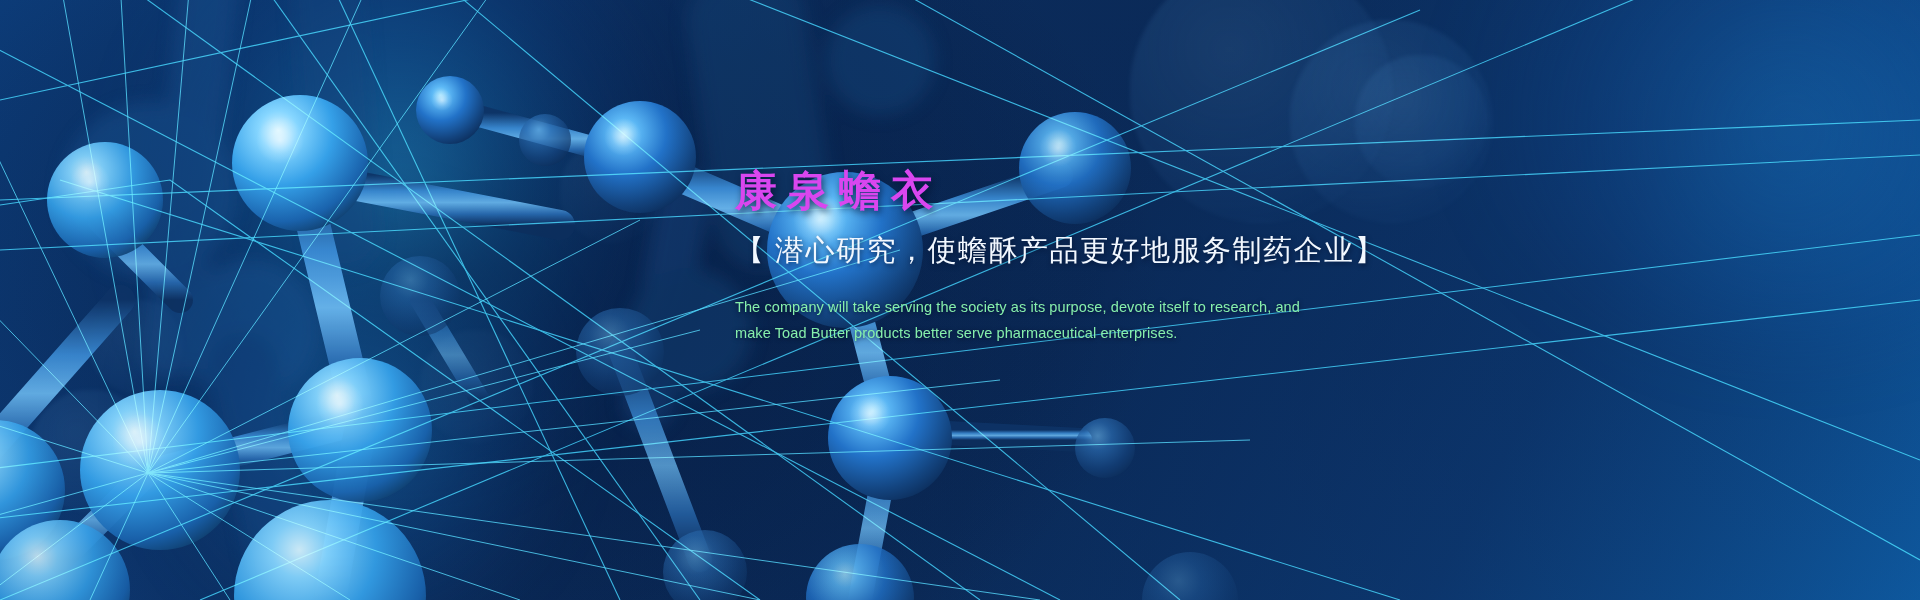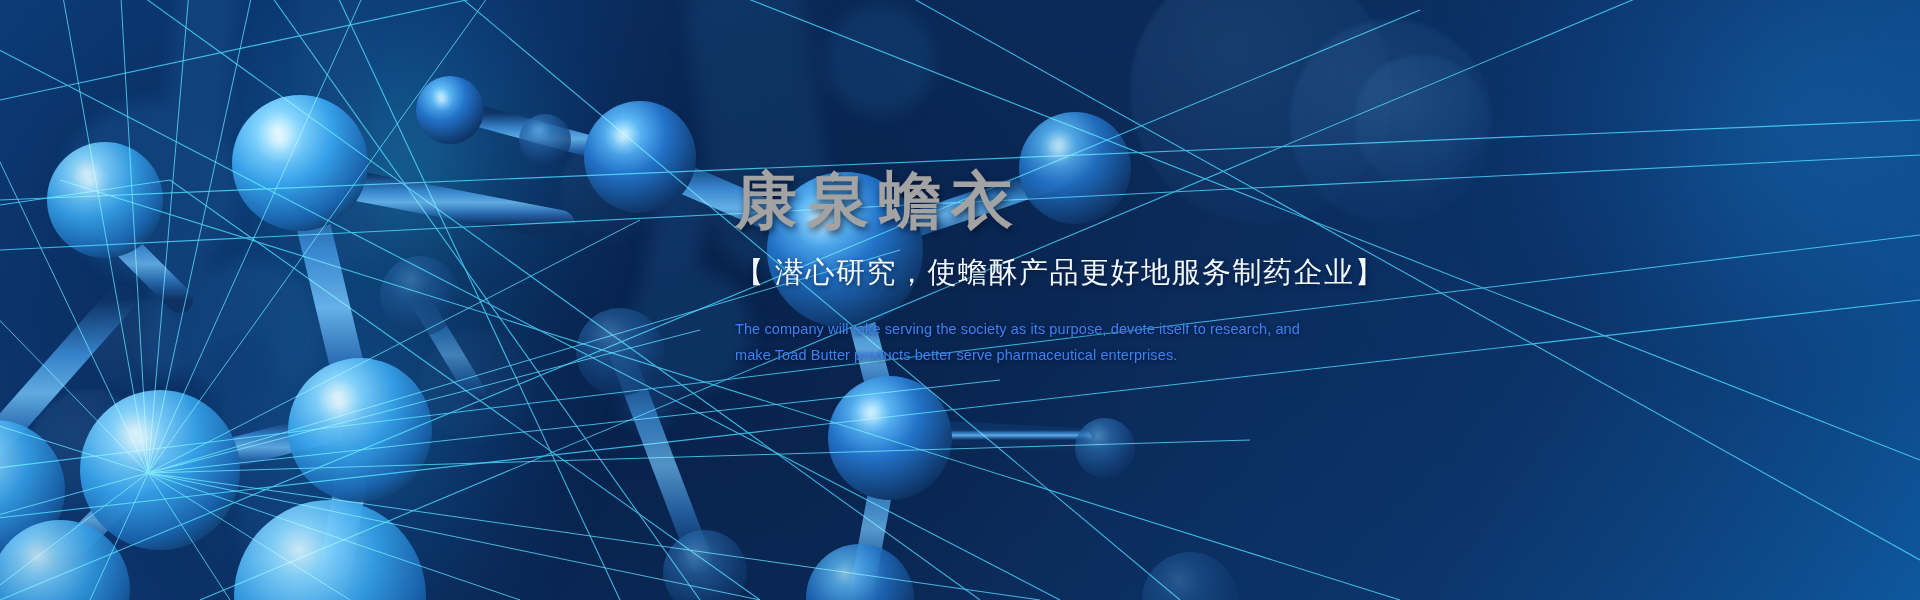--- a/index.html
+++ b/index.html
@@ -93,43 +93,43 @@
   .layer-lines { mix-blend-mode: screen; }
 
   
   .text-block {
     position: absolute;
     left: 735px;
     top: 168px;
     width: 820px;
   }
   .brand-title {
-    font-size: 62px;
+    font-size: 42px;
     line-height: 1.08;
     letter-spacing: 10px;
-    color: #a3a3a3;
+    color: #d946ef;
     font-weight: 700;
     text-shadow: 2px 3px 7px rgba(2,16,44,0.75);
     white-space: nowrap;
   }
   .brand-sub {
     margin-top: 20px;
     font-size: 29px;
     line-height: 1.2;
     letter-spacing: 1.5px;
     color: #f2f8ff;
     font-weight: 400;
     text-shadow: 1px 2px 5px rgba(2,16,44,0.7);
     white-space: nowrap;
   }
   .brand-en {
     margin-top: 26px;
     font-size: 14.5px;
     line-height: 26px;
-    color: #3b82f6;
+    color: #86efac;
     font-weight: 400;
     letter-spacing: 0.1px;
     text-shadow: 0 1px 4px rgba(2,16,44,0.85);
   }
   .brand-en div { white-space: nowrap; }
 </style>
 </head>
 <body>
 
 <div id="banner">

